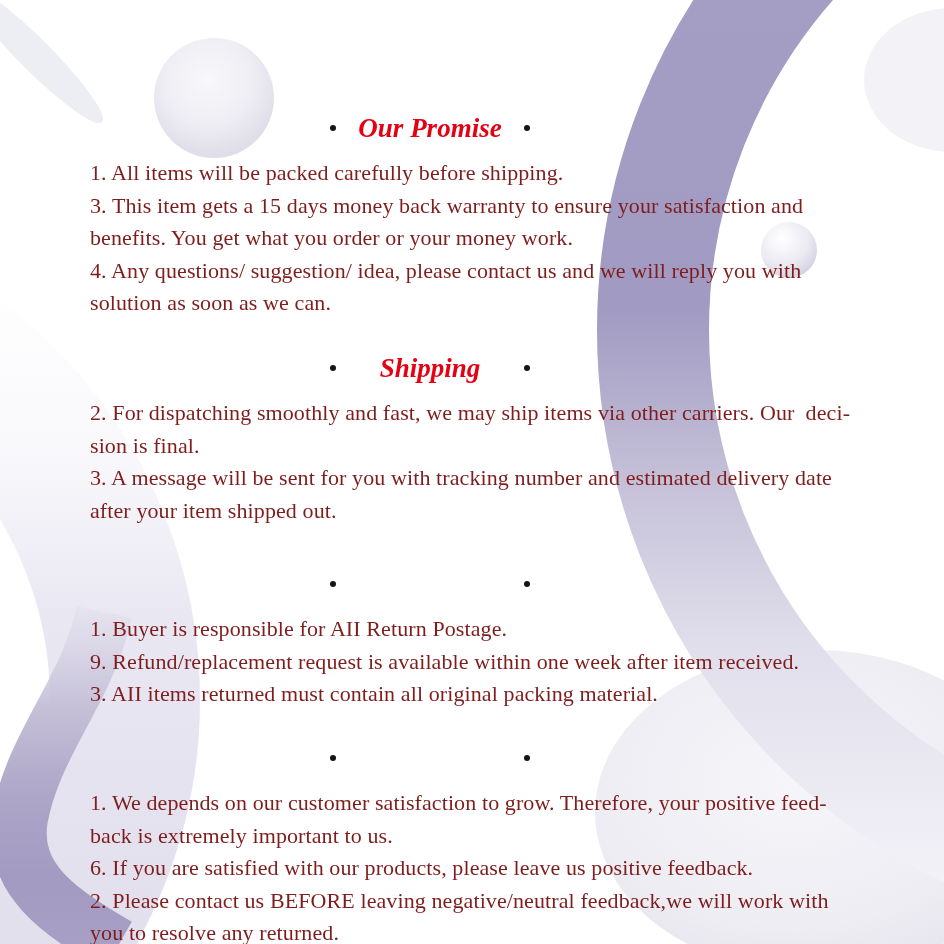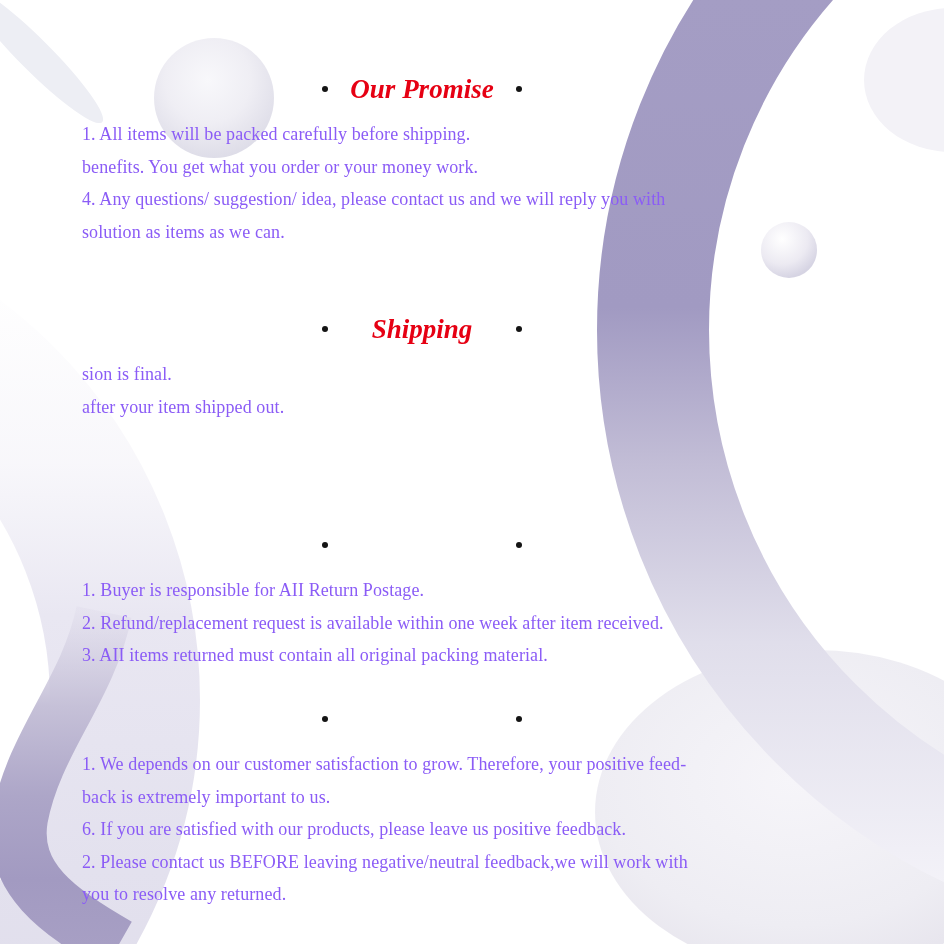--- a/index.html
+++ b/index.html
@@ -5,36 +5,36 @@
   html,body{margin:0;padding:0;background:#fff;}
   .canvas{
     position:relative;
     width:944px;height:944px;
     overflow:hidden;
     background:#ffffff;
     font-family:"Liberation Serif","DejaVu Serif",serif;
   }
   .bg-svg{position:absolute;left:0;top:0;z-index:0;}
   .content{position:absolute;left:0;top:0;width:944px;height:944px;z-index:1;}
-  .policy-section{position:absolute;left:0;width:844px;}
+  .policy-section{position:absolute;left:8px;width:844px;margin-top:39px;}
   .s0{top:70px;} .s1{top:310px;} .s2{top:526px;} .s3{top:700px;}
   .heading-row{
     width:200px;height:38px;margin:0 auto 10px auto;
     display:flex;align-items:center;justify-content:space-between;
   }
   .dot{width:6px;height:6px;border-radius:50%;background:#141414;flex:0 0 auto;}
   .heading{
     flex:1 1 auto;text-align:center;margin:0;
     font-size:27px;font-weight:bold;font-style:italic;
     color:#e60013;white-space:nowrap;
     font-family:"Liberation Serif","DejaVu Serif",serif;
   }
   .lines{margin-left:82px;margin-right:40px;}
   .line{
-    font-size:18px;line-height:32.5px;color:#8b5cf6;
+    font-size:22px;line-height:32.5px;color:#7f1d1d;
     white-space:pre;letter-spacing:0.1px;
   }
 </style>
 </head>
 <body>
 
 <div class="canvas">
 
   <svg class="bg-svg" width="944" height="944" viewBox="0 0 944 944">
     <defs>
@@ -96,44 +96,47 @@
 
   <div class="content" id="sections-root">
       <section class="policy-section s0">
         <div class="heading-row">
           <span class="dot"></span>
           <h2 class="heading">Our Promise</h2>
           <span class="dot"></span>
         </div>
         <div class="lines">
           <div class="line">1. All items will be packed carefully before shipping.</div>
+          <div class="line">3. This item gets a 15 days money back warranty to ensure your satisfaction and</div>
           <div class="line">benefits. You get what you order or your money work.</div>
           <div class="line">4. Any questions/ suggestion/ idea, please contact us and we will reply you with</div>
-          <div class="line">solution as items as we can.</div>
+          <div class="line">solution as soon as we can.</div>
         </div>
       </section>
       <section class="policy-section s1">
         <div class="heading-row">
           <span class="dot"></span>
           <h2 class="heading">Shipping</h2>
           <span class="dot"></span>
         </div>
         <div class="lines">
+          <div class="line">2. For dispatching smoothly and fast, we may ship items via other carriers. Our  deci-</div>
           <div class="line">sion is final.</div>
+          <div class="line">3. A message will be sent for you with tracking number and estimated delivery date</div>
           <div class="line">after your item shipped out.</div>
         </div>
       </section>
       <section class="policy-section s2">
         <div class="heading-row">
           <span class="dot"></span>
           <span class="dot"></span>
         </div>
         <div class="lines">
           <div class="line">1. Buyer is responsible for AII Return Postage.</div>
-          <div class="line">2. Refund/replacement request is available within one week after item received.</div>
+          <div class="line">9. Refund/replacement request is available within one week after item received.</div>
           <div class="line">3. AII items returned must contain all original packing material.</div>
         </div>
       </section>
       <section class="policy-section s3">
         <div class="heading-row">
           <span class="dot"></span>
           <span class="dot"></span>
         </div>
         <div class="lines">
           <div class="line">1. We depends on our customer satisfaction to grow. Therefore, your positive feed-</div>

